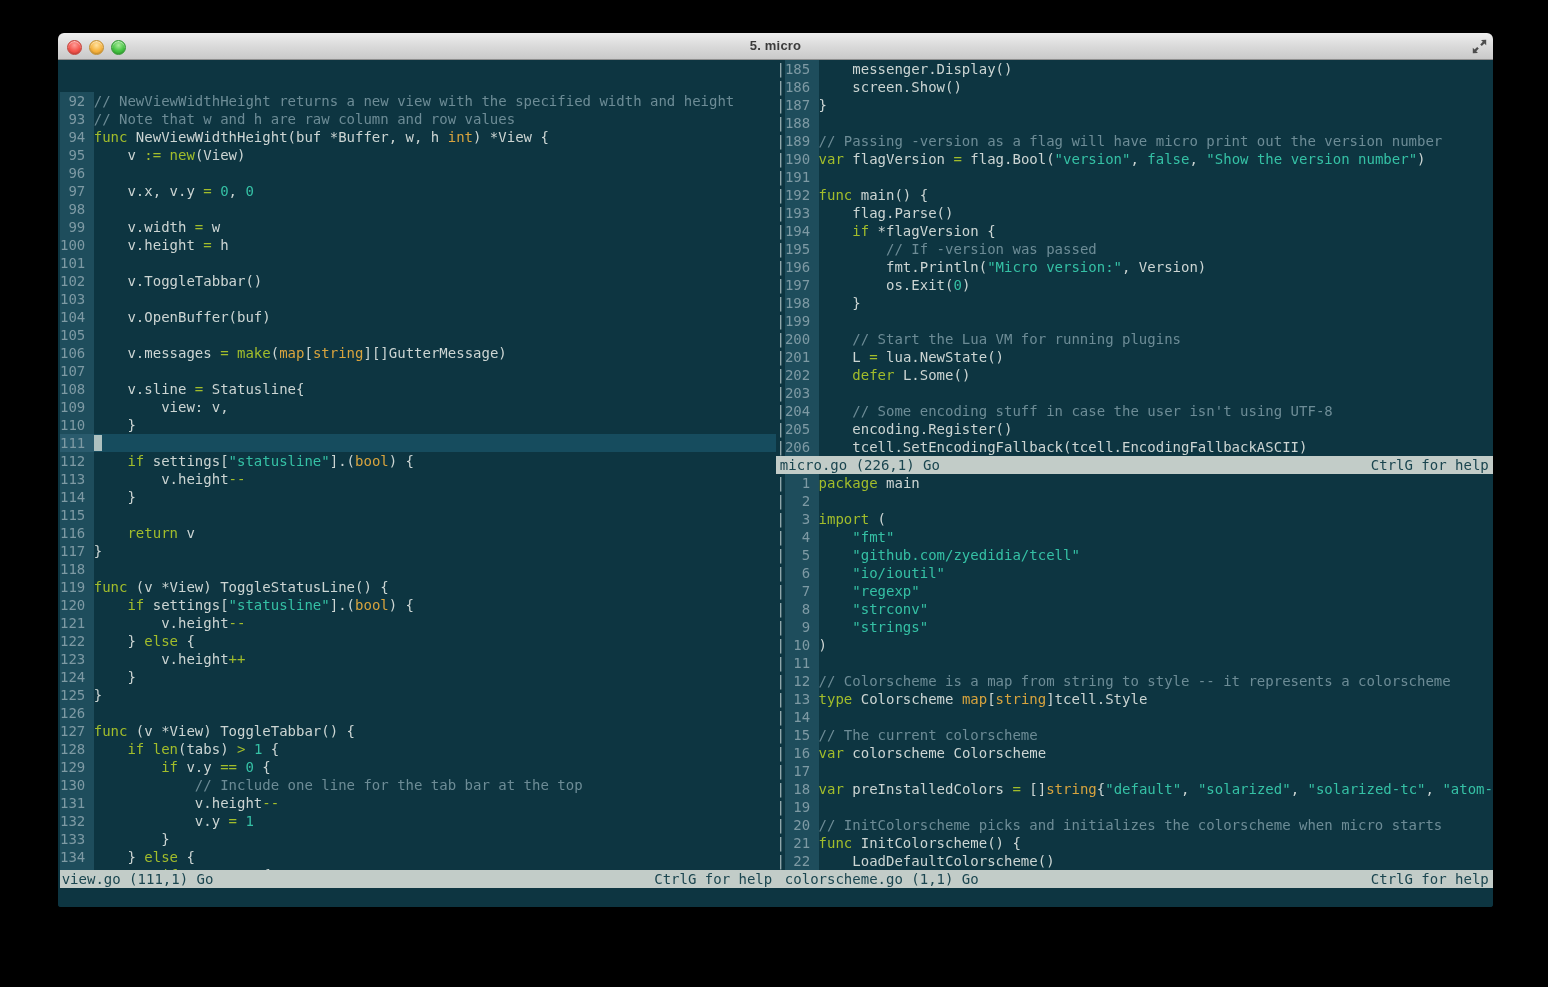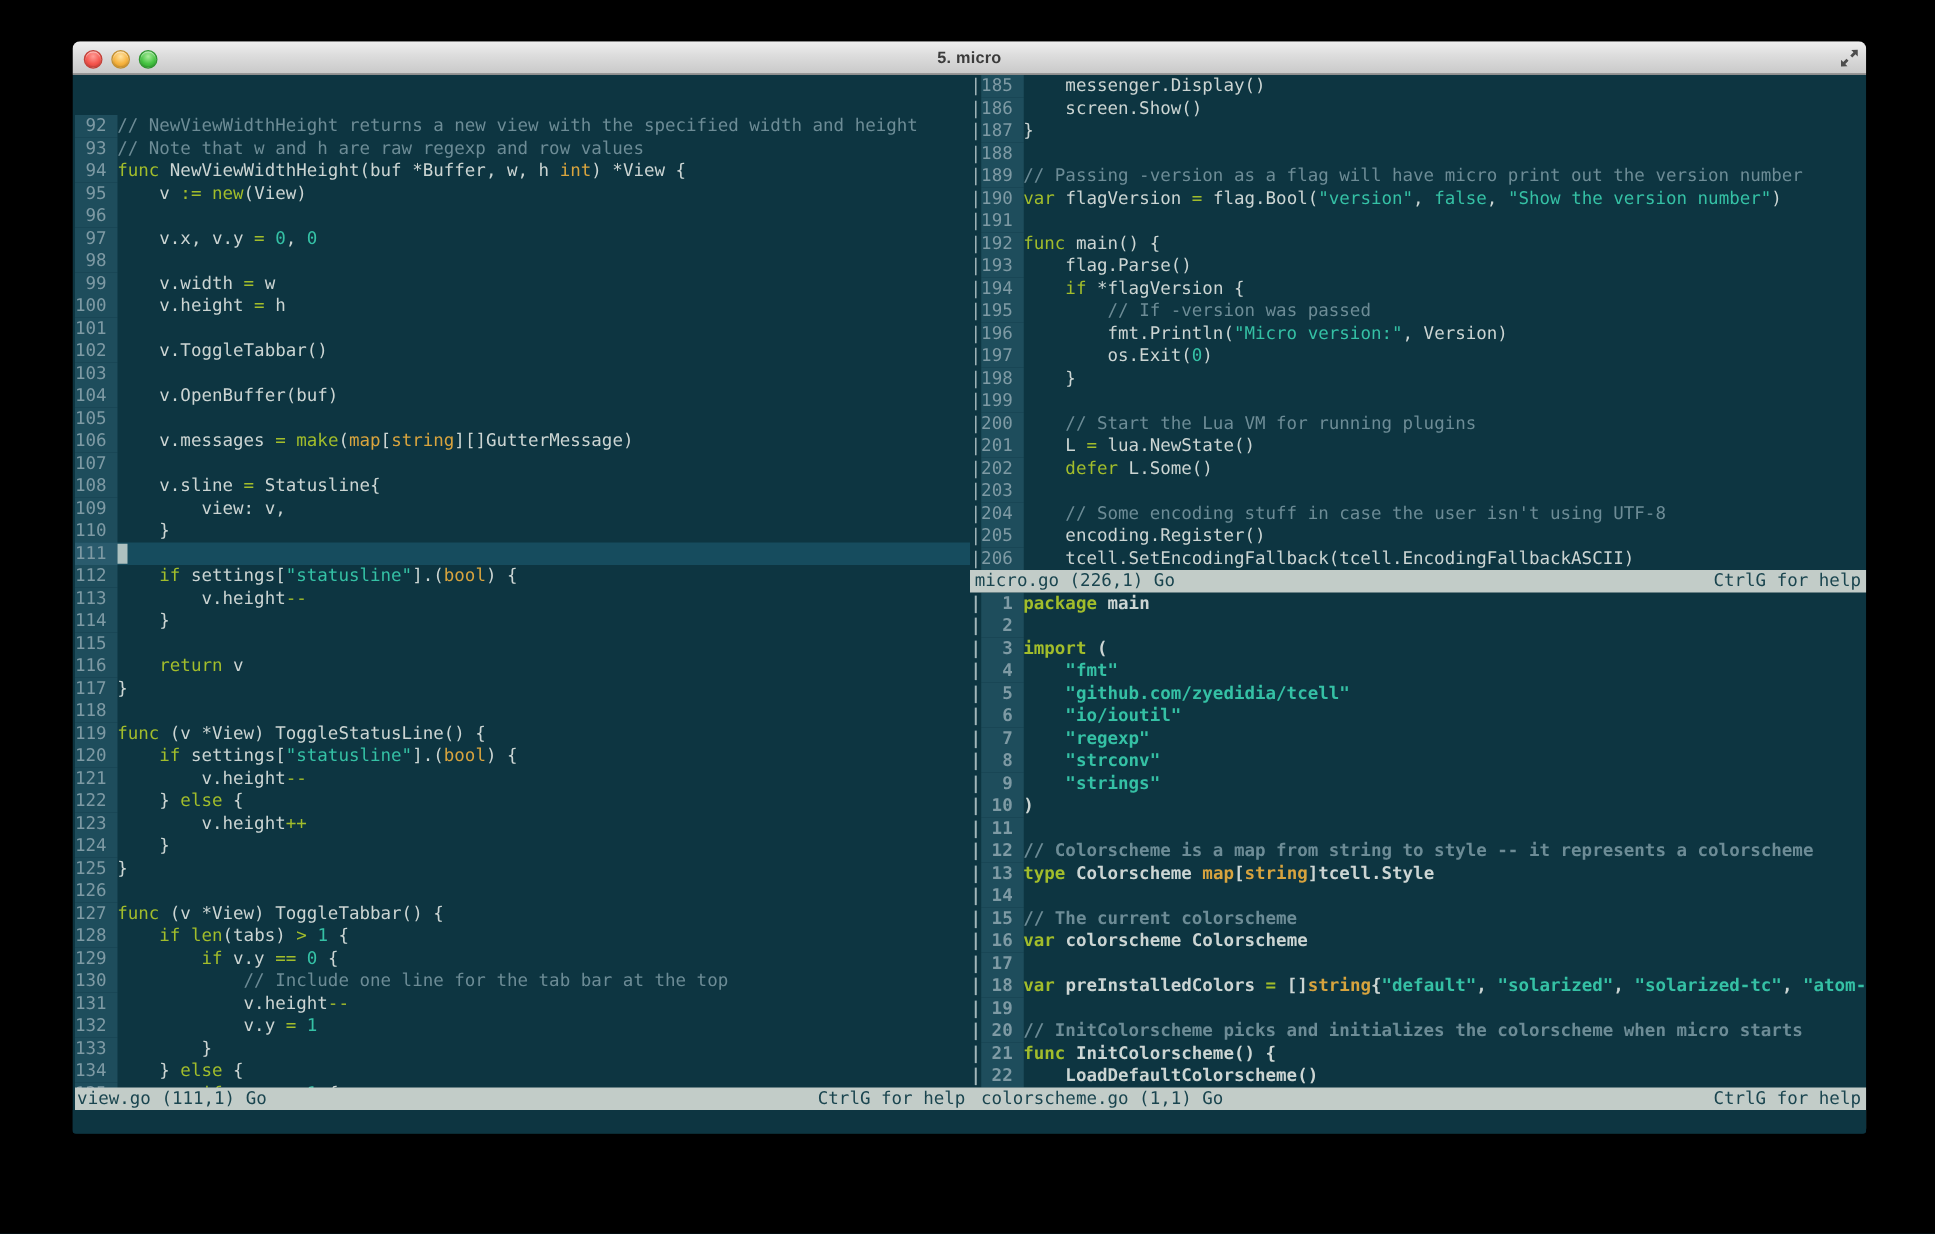--- a/index.html
+++ b/index.html
@@ -30,21 +30,21 @@
   .fsicon{position:absolute;right:5px;top:5px;width:17px;height:17px;}
   .fsicon svg{display:block;}
 
   .term{
     position:absolute;left:0;top:27px;right:0;bottom:0;
     background:var(--bg);font-size:14px;line-height:18px;
   }
   .pane{position:absolute;overflow:hidden;}
   #pane-left{left:2px;top:0;width:85ch;height:810px;margin-top:32px;}
   #pane-tr{left:calc(2px + 85ch);top:0;right:0;height:396px;}
-  #pane-br{left:calc(2px + 85ch);top:414px;right:0;height:488px;font-weight:bold;}
+  #pane-br{left:calc(2px + 85ch);top:414px;right:0;height:488px;}
 
   .row{height:18px;white-space:pre;position:relative;}
   .row .ln{
     display:inline-block;width:3ch;padding-right:1ch;text-align:right;
     background:var(--gutter-bg);color:var(--gutter-fg);
   }
   .row .split{color:var(--div-fg);}
   .row.cur{background:var(--curline);}
   .row.cur .ln{background:var(--curline-gutter);color:var(--gutter-fg);}
   .cursor{position:absolute;left:4ch;top:1px;width:1ch;height:16px;background:var(--cursor);}
@@ -79,21 +79,21 @@
       <svg width="17" height="17" viewBox="0 0 17 17">
         <path fill="#4d4d4d" d="M15.2 1.8 L15.2 7.2 L13.4 5.4 L10.8 8.0 L9.2 6.4 L11.8 3.8 L10.0 2.0 Z"></path>
         <path fill="#4d4d4d" d="M1.8 15.2 L1.8 9.8 L3.6 11.6 L6.2 9.0 L7.8 10.6 L5.2 13.2 L7.0 15.0 Z"></path>
       </svg>
     </div>
   </div>
 
   <div class="term">
     <div class="pane" id="pane-left">
         <div class="row"><span class="ln">92</span><span class="tk-c">// NewViewWidthHeight returns a new view with the specified width and height</span></div>
-        <div class="row"><span class="ln">93</span><span class="tk-c">// Note that w and h are raw regexp and row values</span></div>
+        <div class="row"><span class="ln">93</span><span class="tk-c">// Note that w and h are raw column and row values</span></div>
         <div class="row"><span class="ln">94</span><span class="tk-k">func</span><span class="tk-t"> NewViewWidthHeight(buf *Buffer, w, h </span><span class="tk-y">int</span><span class="tk-t">) *View {</span></div>
         <div class="row"><span class="ln">95</span><span class="tk-t">    v </span><span class="tk-k">:=</span><span class="tk-t"> </span><span class="tk-k">new</span><span class="tk-t">(View)</span></div>
         <div class="row"><span class="ln">96</span></div>
         <div class="row"><span class="ln">97</span><span class="tk-t">    v.x, v.y </span><span class="tk-k">=</span><span class="tk-t"> </span><span class="tk-s">0</span><span class="tk-t">, </span><span class="tk-s">0</span></div>
         <div class="row"><span class="ln">98</span></div>
         <div class="row"><span class="ln">99</span><span class="tk-t">    v.width </span><span class="tk-k">=</span><span class="tk-t"> w</span></div>
         <div class="row"><span class="ln">100</span><span class="tk-t">    v.height </span><span class="tk-k">=</span><span class="tk-t"> h</span></div>
         <div class="row"><span class="ln">101</span></div>
         <div class="row"><span class="ln">102</span><span class="tk-t">    v.ToggleTabbar()</span></div>
         <div class="row"><span class="ln">103</span></div>

